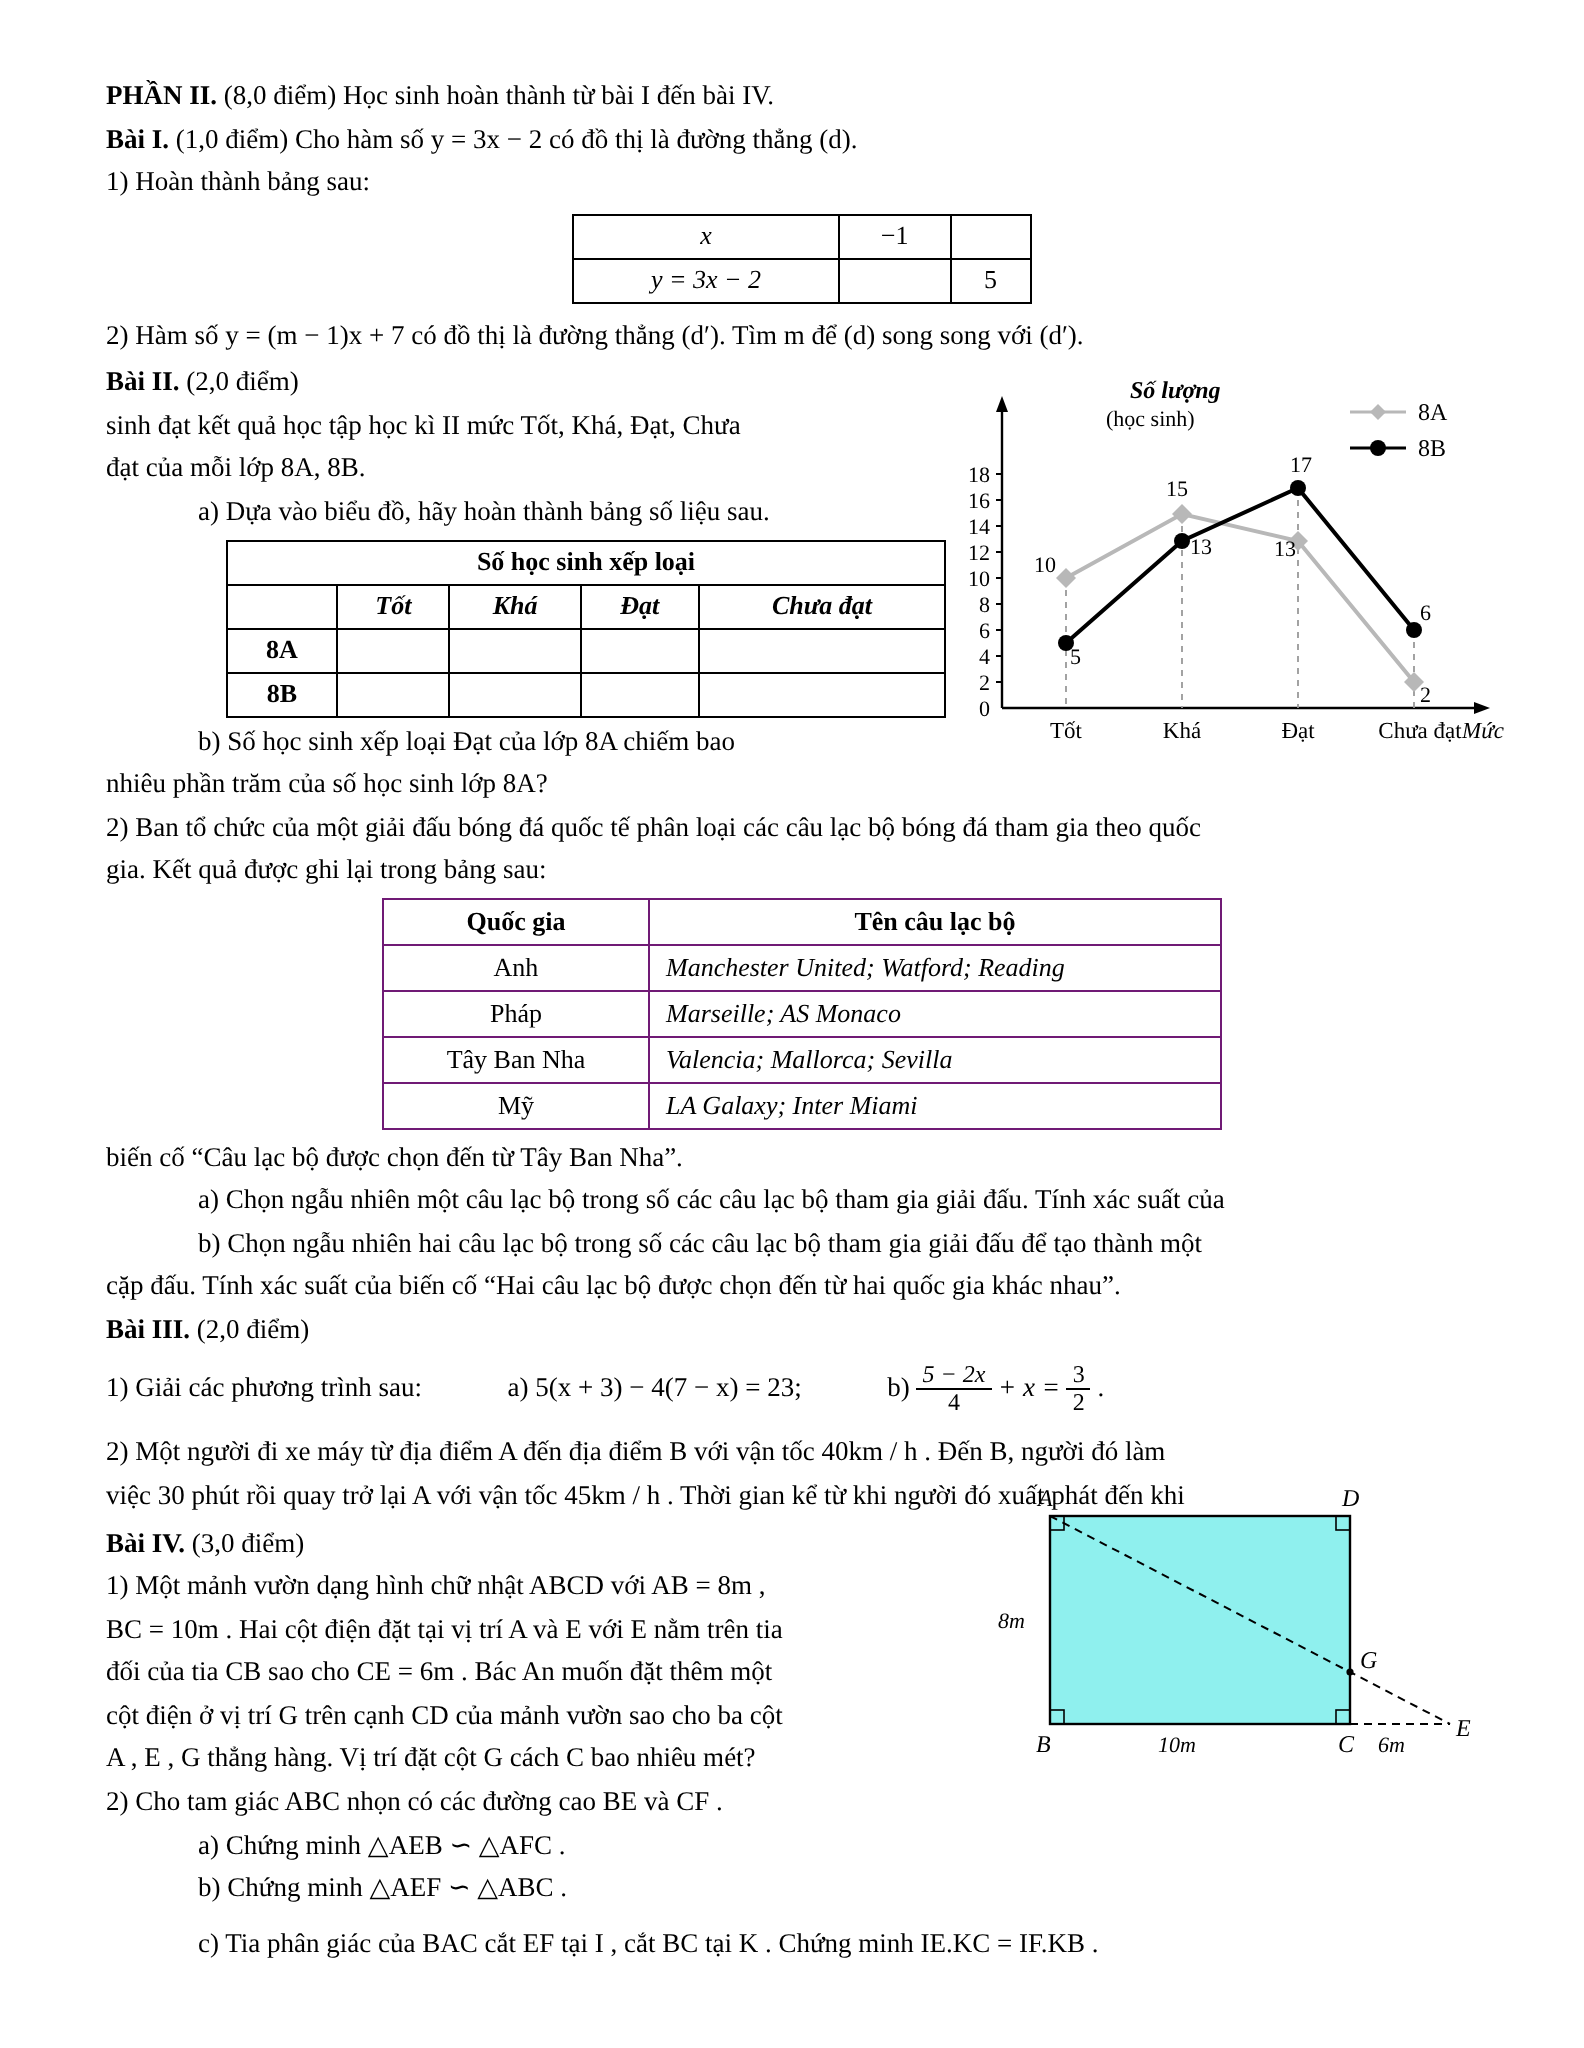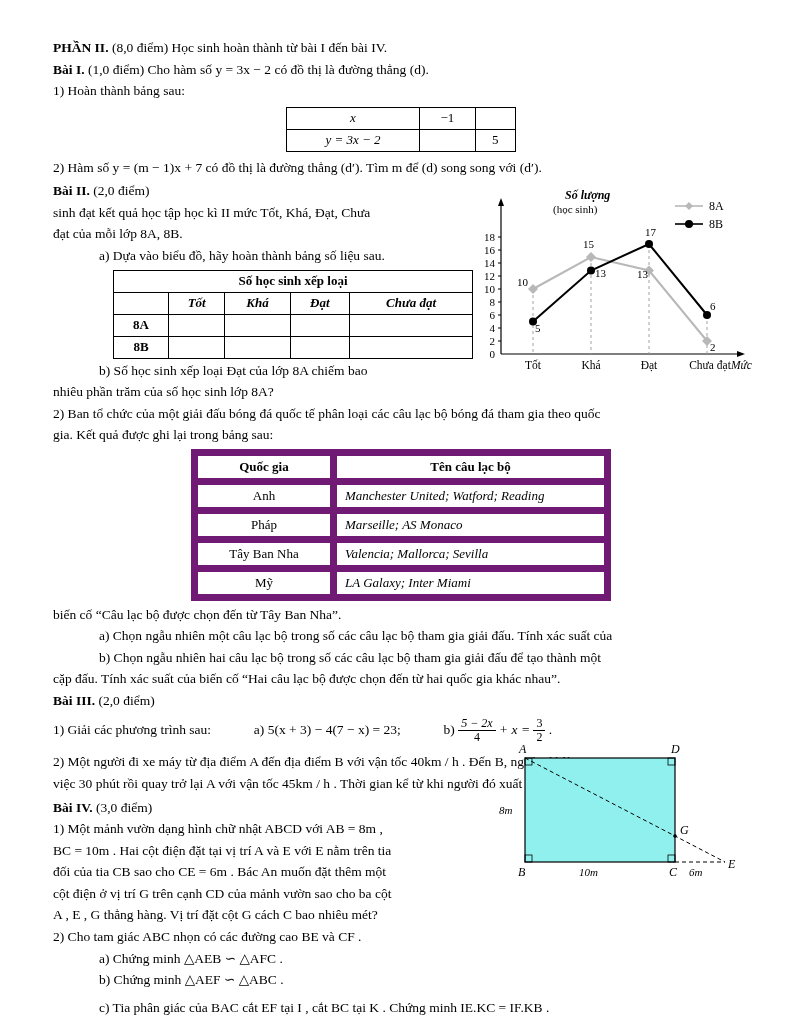--- a/index.html
+++ b/index.html
@@ -58,21 +58,21 @@
   .tbl2 .title{font-weight:bold;}
   .tbl2 .rowlbl{font-weight:bold;width:46px;}
 
   
   .tbl3{
     border-collapse:collapse;
     margin:4px auto 4px auto;
     width:420px;
   }
   .tbl3 td,.tbl3 th{
-    border:7px solid #701a75;
+    border:1px solid #701a75;
     height:20px;
     font-size:13px;
     padding:1px 6px;
   }
   .tbl3 th{font-weight:bold;text-align:center;}
   .tbl3 td.country{text-align:center;}
   .tbl3 td.clubs{font-style:italic;padding-left:8px;}
 
   .chartwrap{
     position:absolute;

